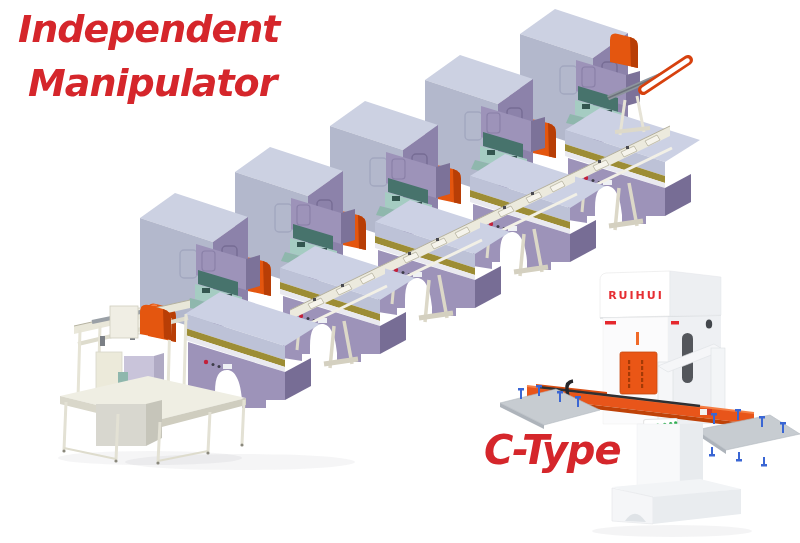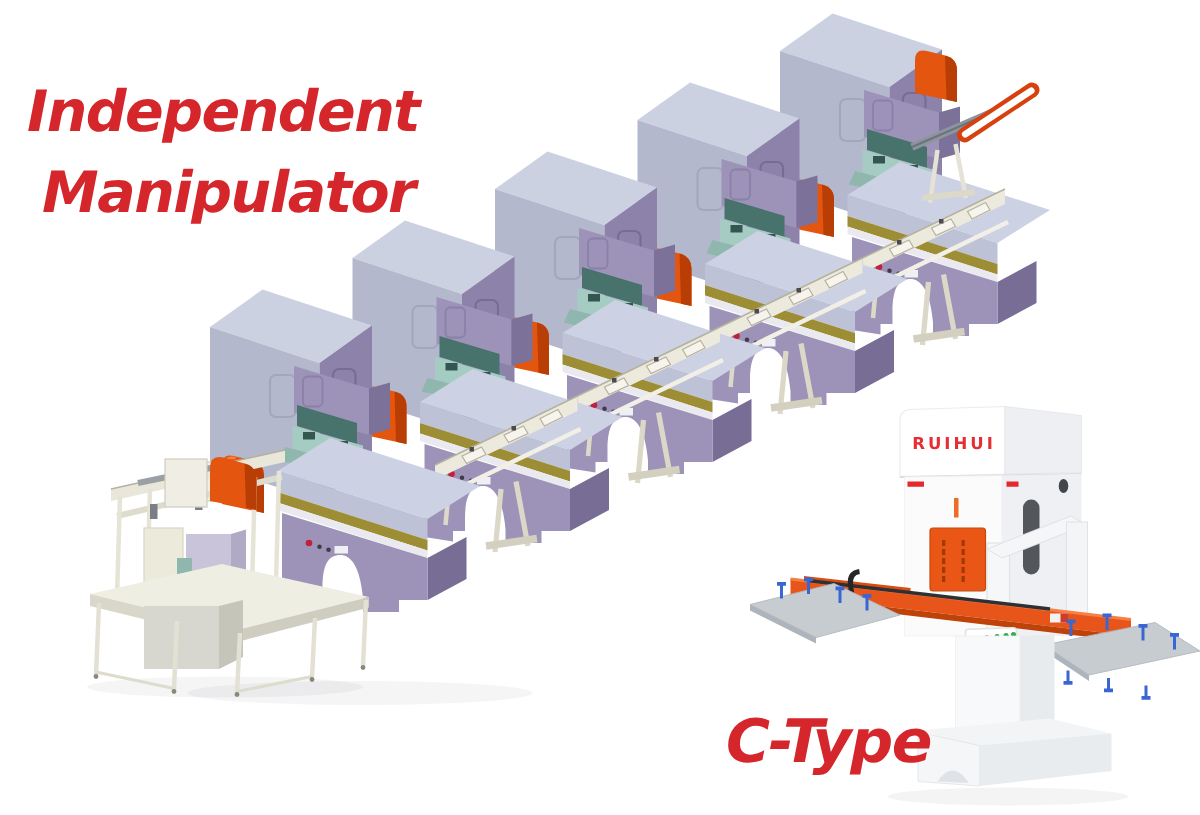--- a/index.html
+++ b/index.html
@@ -1,20 +1,20 @@
 <!DOCTYPE html>
 <html><head>
 <meta charset="utf-8">
 <style>
   html,body{margin:0;padding:0;background:#ffffff;}
   .stage{position:relative;width:800px;height:543px;background:#ffffff;overflow:hidden;
          font-family:"DejaVu Sans","Liberation Sans",sans-serif;}
   .stage svg{position:absolute;left:0;top:0;}
   .caption{position:absolute;font-weight:bold;font-style:italic;color:#d5262b;
-           letter-spacing:-1px;line-height:1.0;white-space:nowrap;margin-top:45px;}
+           letter-spacing:-1px;line-height:1.0;white-space:nowrap;}
   .caption.title1{left:18px;top:10px;font-size:38px;}
   .caption.title2{left:28px;top:64px;font-size:38px;}
   .caption.ctype{left:484px;top:430px;font-size:40px;}
   .brand-text{font-weight:bold;letter-spacing:2px;font-size:11px;fill:#e62e33;
               font-family:"DejaVu Sans","Liberation Sans",sans-serif;}
 </style>
 </head>
 <body>
 
 <div class="stage">

